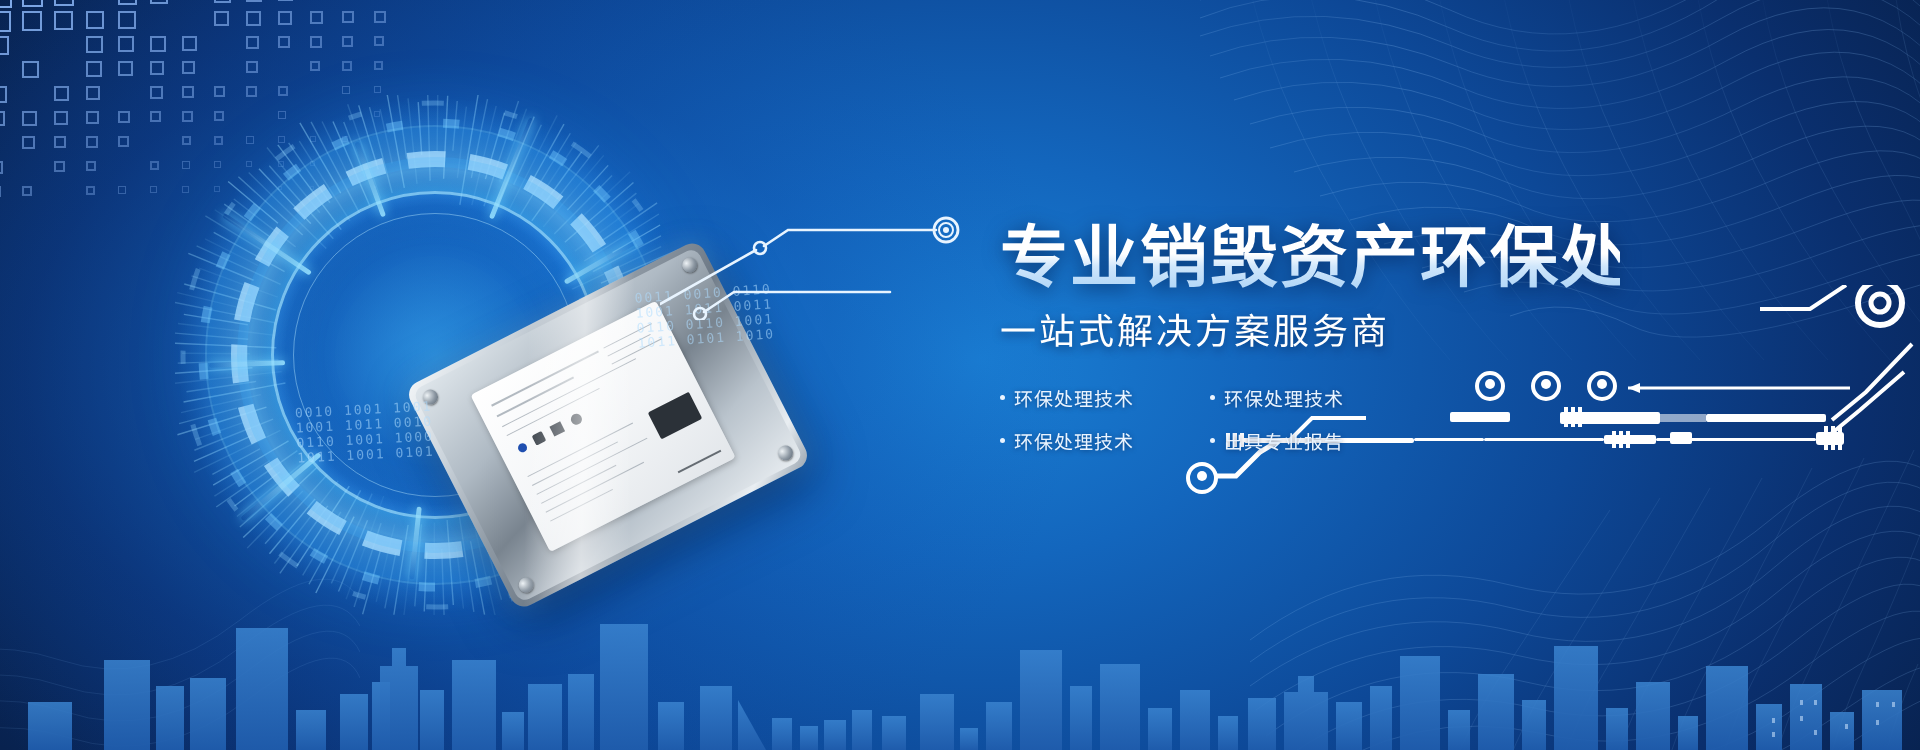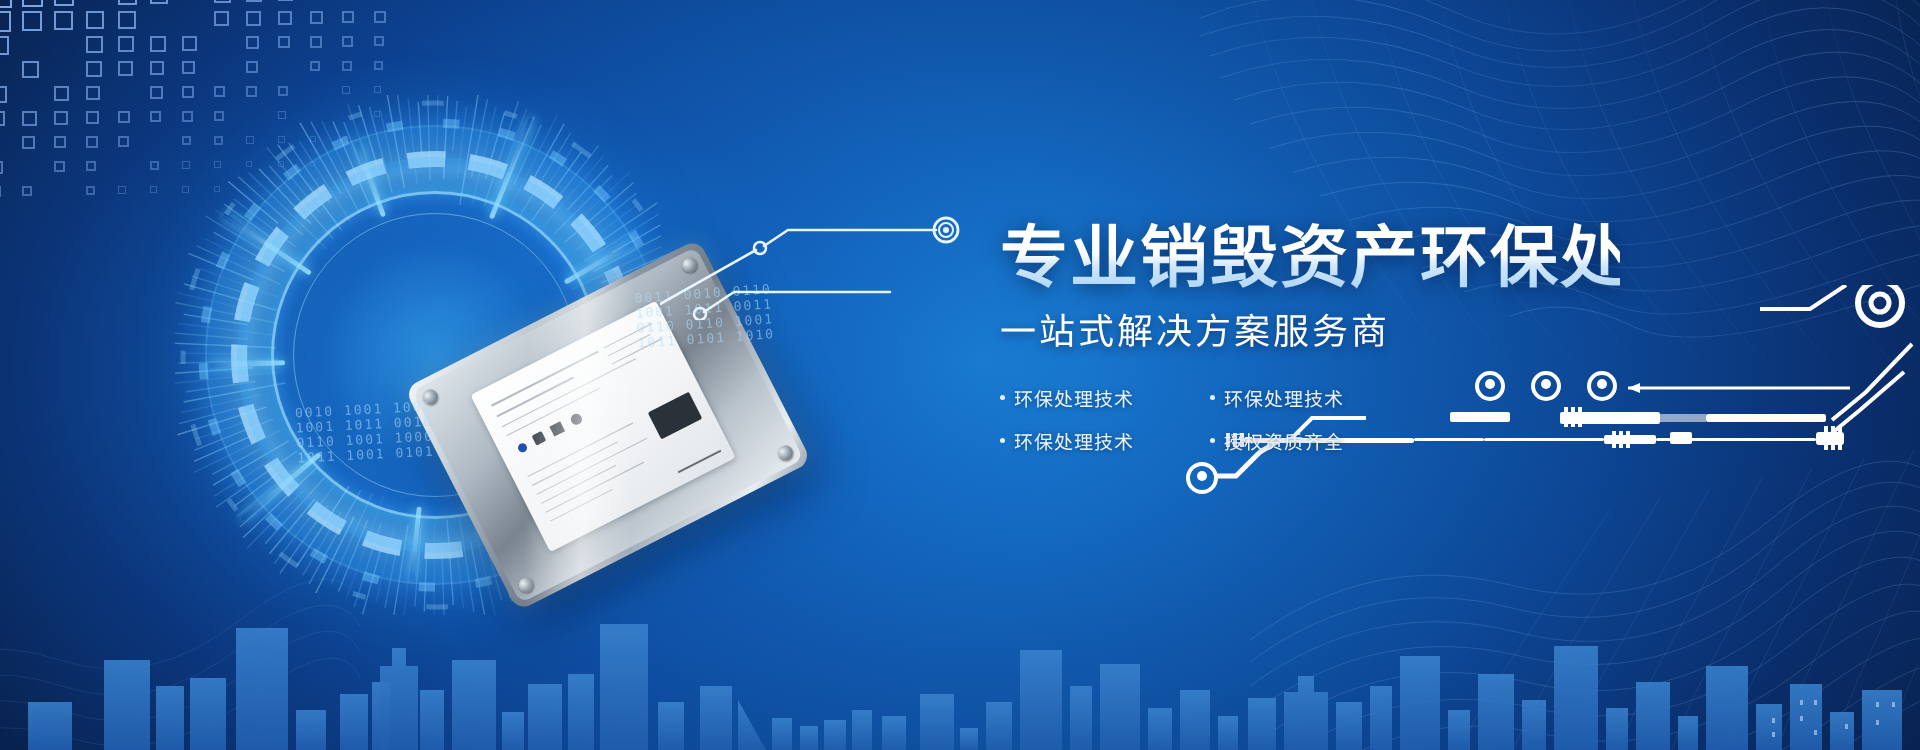--- a/index.html
+++ b/index.html
@@ -745,18 +745,18 @@
         <div class="feat">
           <span class="dot"></span>
           <span>环保处理技术</span>
         </div>
         <div class="feat">
           <span class="dot"></span>
           <span>环保处理技术</span>
         </div>
         <div class="feat">
           <span class="dot"></span>
-          <span>授权资质齐全</span>
+          <span>出具专业报告</span>
         </div>
       </div>
   </div>
 
 </div>
 
 </body></html>

